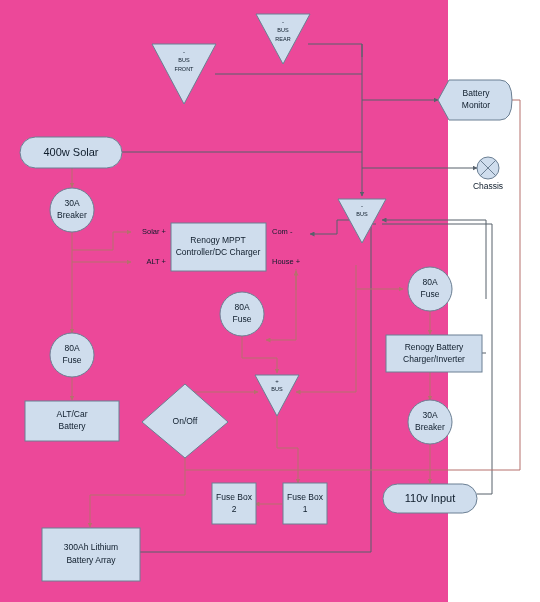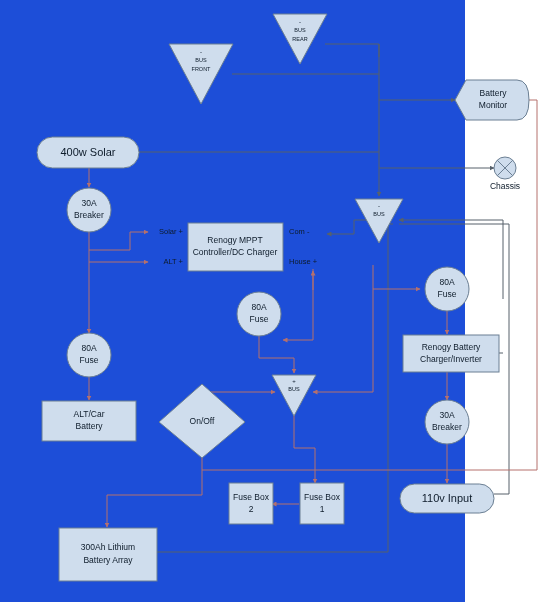--- a/index.html
+++ b/index.html
@@ -10,22 +10,21 @@
   body {
     width: 540px;
     height: 602px;
     font-family: "Liberation Sans", sans-serif;
     overflow: hidden;
   }
   #diagram-root {
     position: relative;
     width: 448px;
     height: 602px;
-    background: #1d4ed8;
-    padding-left: 17px;
+    background: #ec4899;
   }
   svg#wiring-diagram {
     display: block;
     width: 540px;
     height: 602px;
   }
   .node-shape {
     fill: #cfdded;
     stroke: #6b7f93;
     stroke-width: 1;

